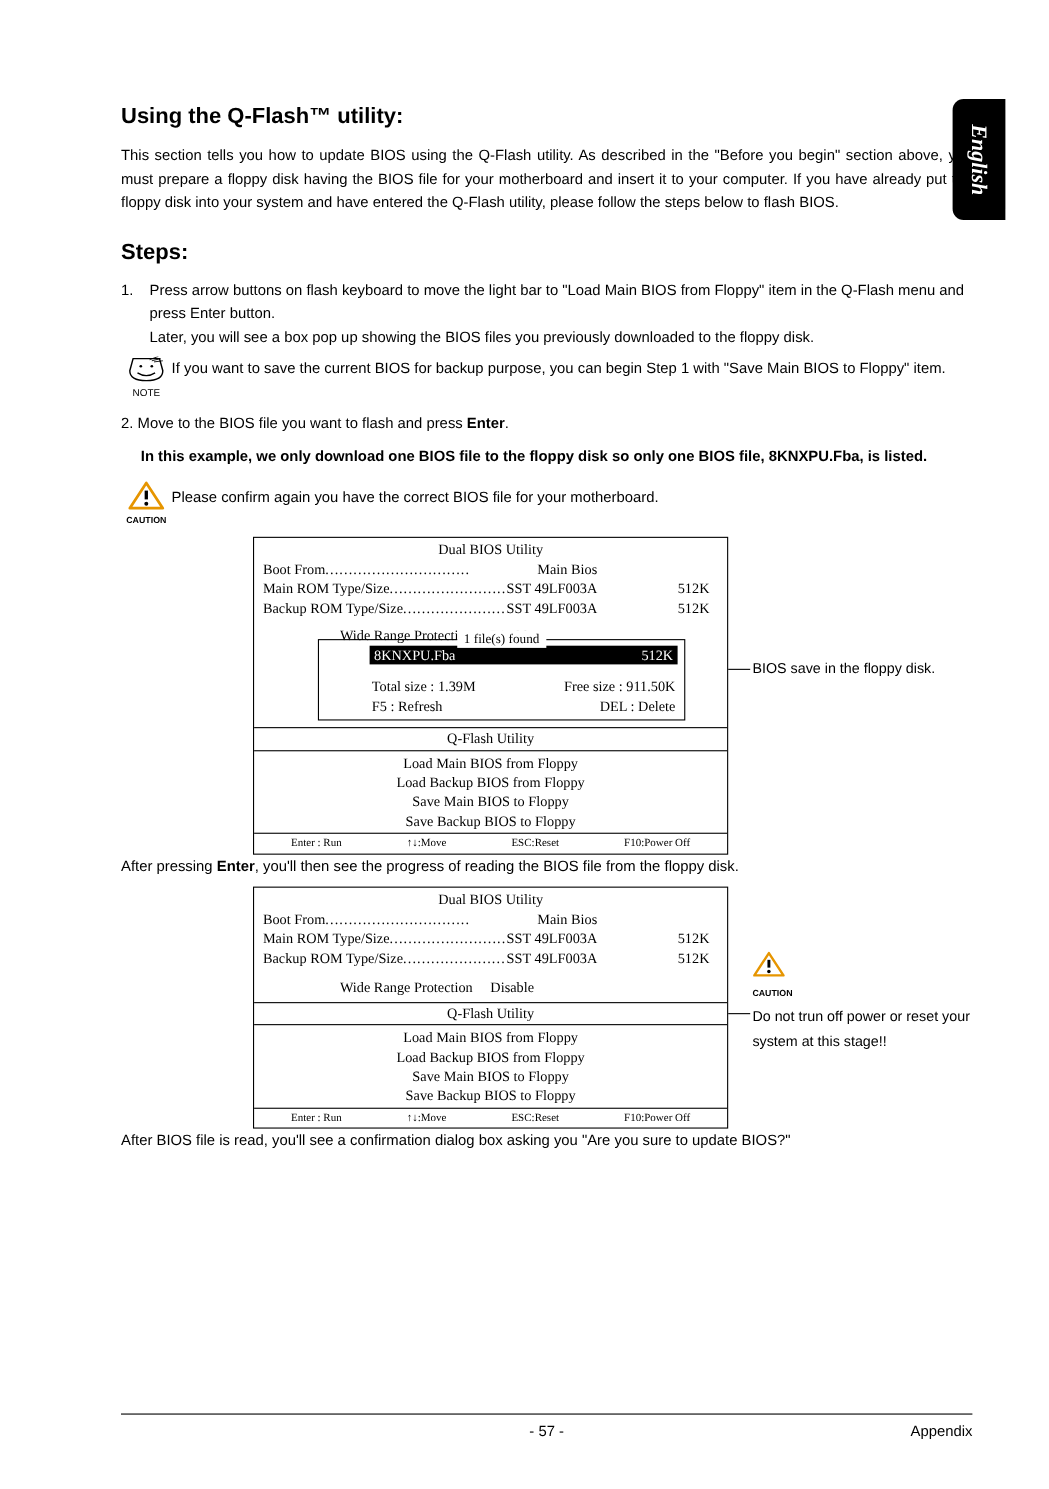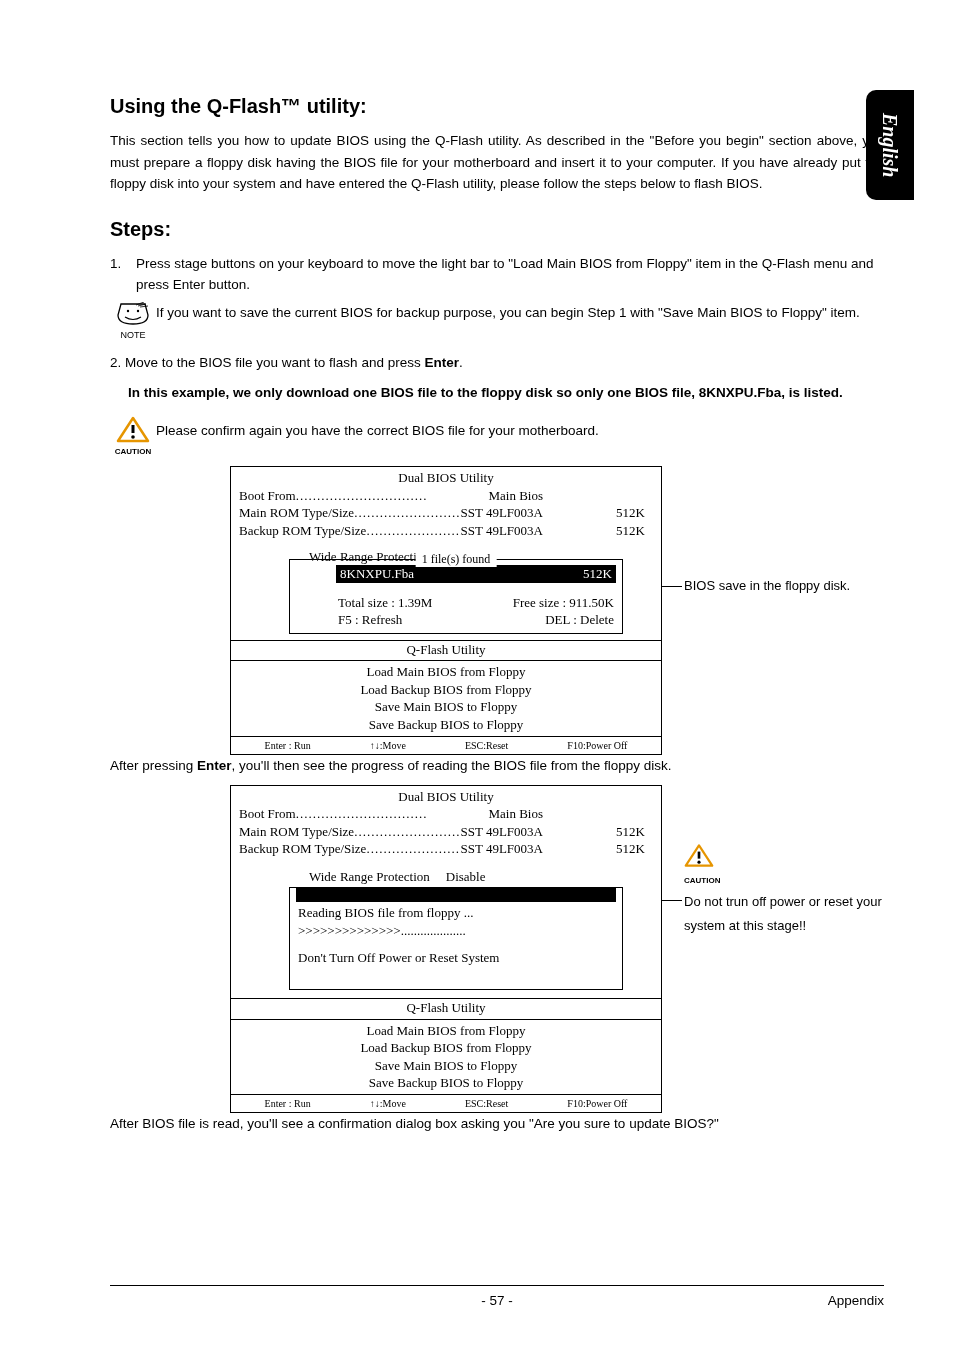--- a/index.html
+++ b/index.html
@@ -249,21 +249,22 @@
 
   <h3>Using the Q-Flash™ utility:</h3>
   <div class="para">This section tells you how to update BIOS using the Q-Flash utility. As described in the "Before you begin" section above, you must prepare a floppy disk having the BIOS file for your motherboard and insert it to your computer. If you have already put the floppy disk into your system and have entered the Q-Flash utility, please follow the steps below to flash BIOS.</div>
 
   <h3>Steps:</h3>
 
   <div class="step-list">
     <div class="step-item">
       <div class="step-num">1.</div>
       <div class="step-body">
-        <div>Press stage buttons on your keyboard to move the light bar to "Load Main BIOS from Floppy" item in the Q-Flash menu and press Enter button.</div>
+        <div>Press arrow buttons on flash keyboard to move the light bar to "Load Main BIOS from Floppy" item in the Q-Flash menu and press Enter button.</div>
+        <div>Later, you will see a box pop up showing the BIOS files you previously downloaded to the floppy disk.</div>
       </div>
     </div>
   </div>
 
   <div class="note-row">
     <div class="note-icon">
       <svg width="34" height="26" viewBox="0 0 34 26">
         <path d="M5 2 L29 2 L32 13 Q32 22 17 22 Q2 22 2 13 Z" fill="none" stroke="#000" stroke-width="1.3"></path>
         <circle cx="12" cy="9" r="1.2" fill="#000"></circle>
         <circle cx="22" cy="9" r="1.2" fill="#000"></circle>
@@ -399,27 +400,20 @@
             <span style="width:110px"></span>
           </div>
           <span class="bios-size" style="top:0">512K</span>
         </div>
 
         <div class="protect-row" style="margin-top:10px;">
           <span>Wide Range Protection</span>
           <span>Disable</span>
         </div>
 
-        <div class="popup reading" style="margin-top:2px;">
-          <div class="reading-bar" style="position:relative; top:-8px; margin-bottom:-6px;"></div>
-          <div>Reading BIOS file from floppy ...</div>
-          <div>&gt;&gt;&gt;&gt;&gt;&gt;&gt;&gt;&gt;&gt;&gt;&gt;&gt;&gt;....................</div>
-          <div style="height:10px"></div>
-          <div>Don't Turn Off Power or Reset System</div>
-        </div>
       </div>
       <div class="util-title">Q-Flash Utility</div>
       <div class="util-list">
         <div>Load Main BIOS from Floppy</div>
         <div>Load Backup BIOS from Floppy</div>
         <div>Save Main BIOS to Floppy</div>
         <div>Save Backup BIOS to Floppy</div>
       </div>
       <div class="keys-row">
         <span>Enter : Run</span>

